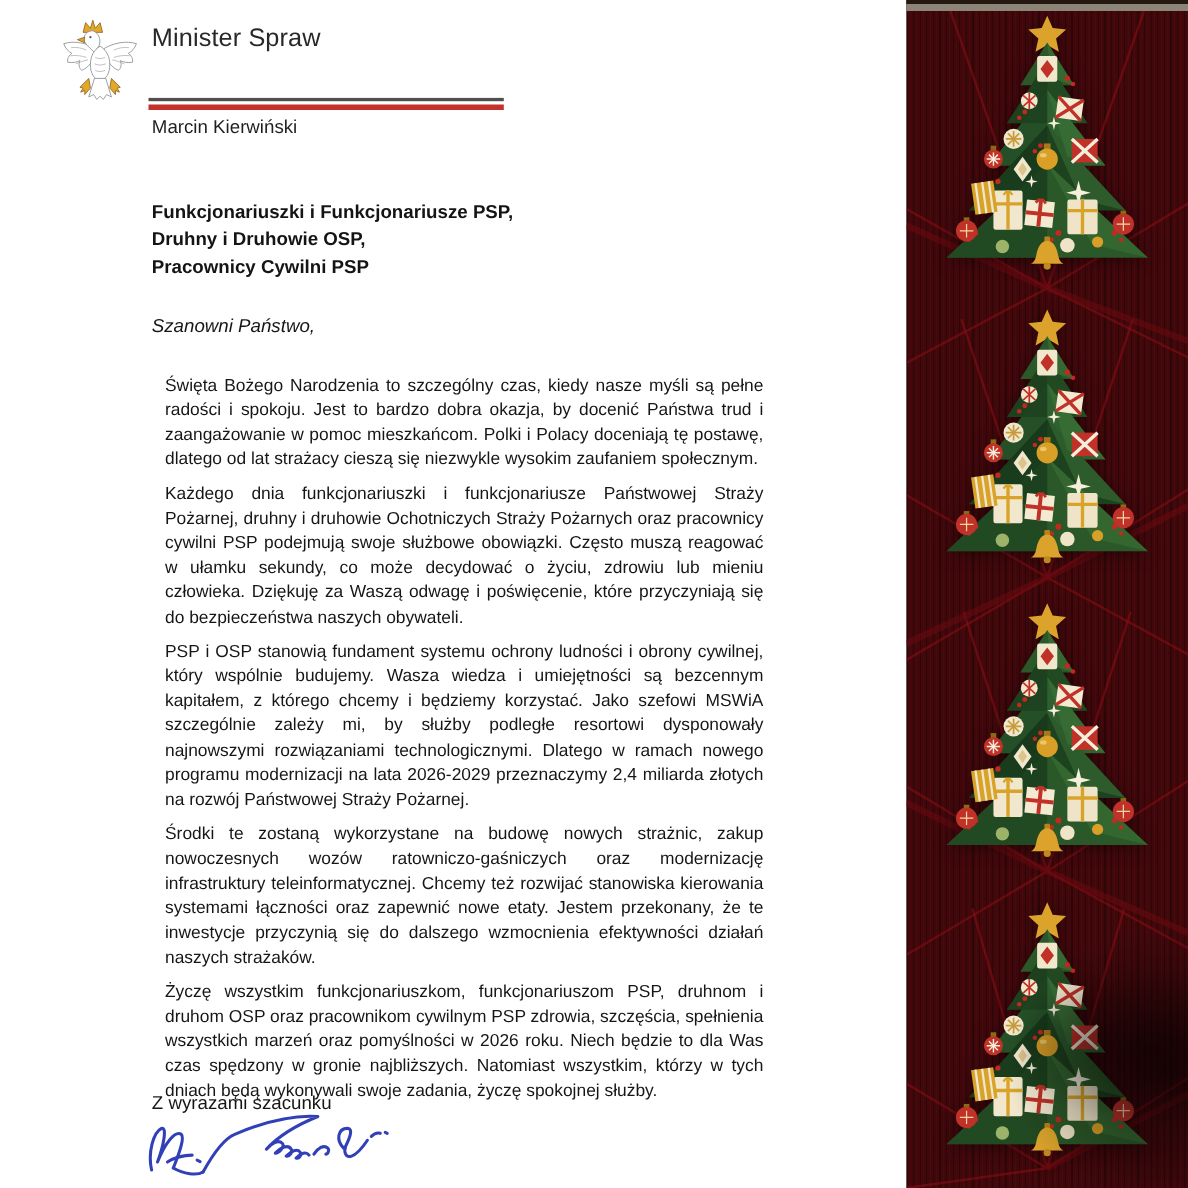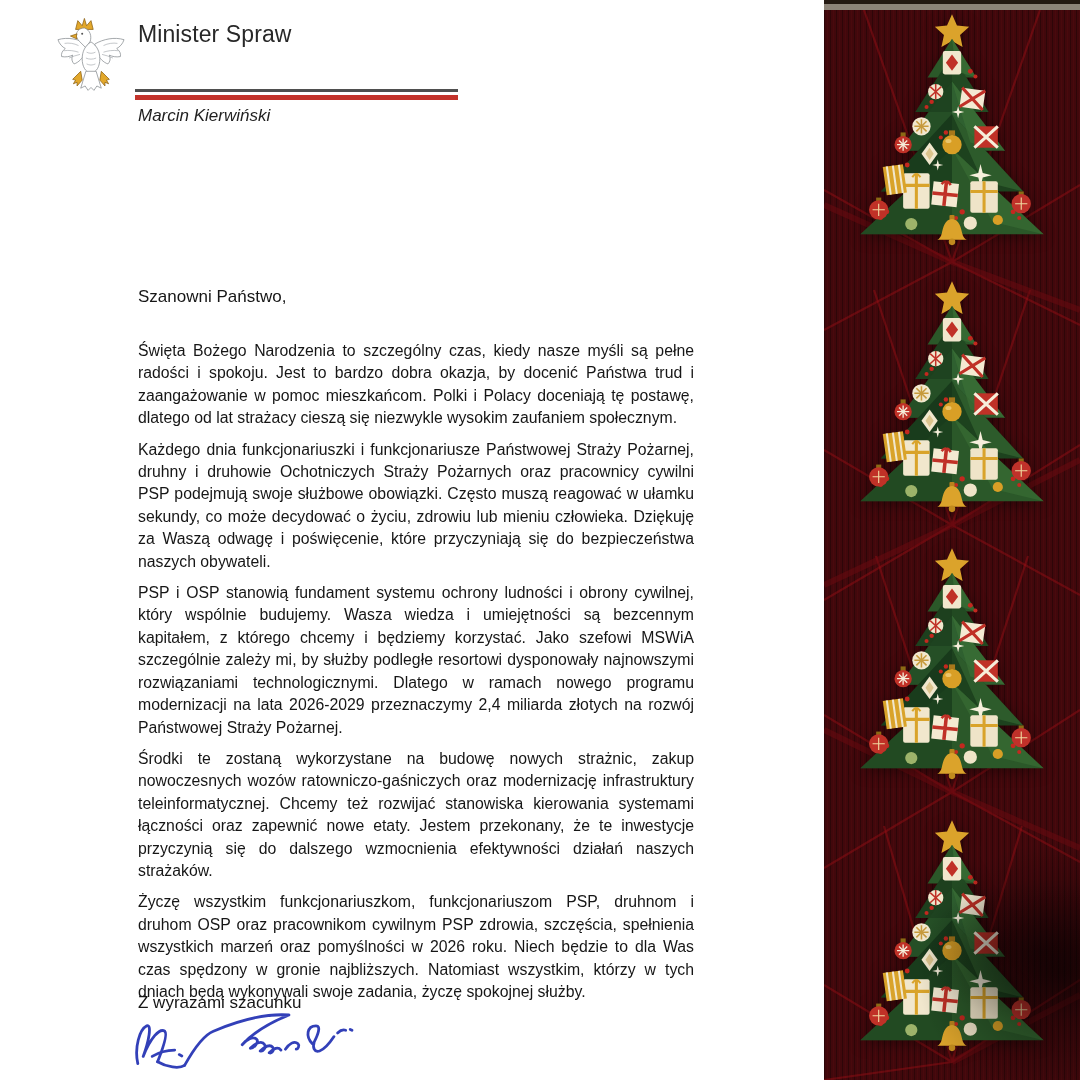--- a/index.html
+++ b/index.html
@@ -6,27 +6,27 @@
   body{width:1080px;height:1080px;font-family:"Liberation Sans",sans-serif;background:#fff;}
   .page{position:relative;width:1080px;height:1080px;overflow:hidden;background:#fff;}
 
   
   .letter{position:absolute;left:0;top:0;width:824px;height:1032px;background:#fff;color:#1c1c1c;}
   .emblem{position:absolute;left:54px;top:14px;width:74px;height:94px;}
   .ministry-title{position:absolute;left:138px;top:20px;font-size:23px;line-height:29px;color:#282828;letter-spacing:.1px;}
   .divider{position:absolute;left:135px;top:89px;width:323px;}
   .divider .dark{height:2.5px;background:#4f4f4f;}
   .divider .red{height:5px;background:#c3332b;margin-top:3px;}
-  .minister-name{position:absolute;left:138px;top:106px;font-size:17px;color:#1f1f1f;font-style:italic;}
+  .minister-name{position:absolute;left:138px;top:106px;font-size:17px;color:#1f1f1f;}
 
   .addressees{position:absolute;left:138px;top:180px;font-size:17px;font-weight:bold;line-height:25px;color:#141414;}
-  .salutation{position:absolute;left:138px;top:287px;font-size:17px;color:#161616;}
+  .salutation{position:absolute;left:138px;top:287px;font-size:17px;font-style:italic;color:#161616;}
 
   .body-text{position:absolute;left:138px;top:340px;width:556px;font-size:15.8px;line-height:22.4px;text-align:justify;color:#161616;}
-  .body-text p{margin:0 0 9px 0;}
+  .body-text p{margin:0 0 9px 12px;}
 
   .closing{position:absolute;left:138px;top:993px;font-size:17px;color:#161616;text-align:right;}
   .signature{position:absolute;left:116px;top:1006px;width:256px;height:72px;}
 
   
   .strip{position:absolute;left:824px;top:0;width:256px;height:1080px;background:
       repeating-linear-gradient(90deg, rgba(0,0,0,.30) 0 1px, rgba(0,0,0,0) 1px 3px, rgba(125,14,18,.14) 3px 4px, rgba(0,0,0,0) 4px 6px),
       #41080c;}
   .strip::before{content:"";position:absolute;left:0;top:0;right:0;height:10px;
       background:linear-gradient(#241911 0 4px,#8d8478 4px 10px);z-index:3;}
@@ -78,20 +78,25 @@
       <div>Minister Spraw</div>
     </div>
 
     <div class="divider">
       <div class="dark"></div>
       <div class="red"></div>
     </div>
 
     <div class="minister-name">Marcin Kierwiński</div>
 
+    <div class="addressees">
+      <div>Funkcjonariuszki i Funkcjonariusze PSP,</div>
+      <div>Druhny i Druhowie OSP,</div>
+      <div>Pracownicy Cywilni PSP</div>
+    </div>
 
     <div class="salutation">Szanowni Państwo,</div>
 
     <div class="body-text">
       <p>Święta Bożego Narodzenia to szczególny czas, kiedy nasze myśli są pełne radości i spokoju. Jest to bardzo dobra okazja, by docenić Państwa trud i zaangażowanie w pomoc mieszkańcom. Polki i Polacy doceniają tę postawę, dlatego od lat strażacy cieszą się niezwykle wysokim zaufaniem społecznym.</p>
       <p>Każdego dnia funkcjonariuszki i funkcjonariusze Państwowej Straży Pożarnej, druhny i druhowie Ochotniczych Straży Pożarnych oraz pracownicy cywilni PSP podejmują swoje służbowe obowiązki. Często muszą reagować w ułamku sekundy, co może decydować o życiu, zdrowiu lub mieniu człowieka. Dziękuję za Waszą odwagę i poświęcenie, które przyczyniają się do bezpieczeństwa naszych obywateli.</p>
       <p>PSP i OSP stanowią fundament systemu ochrony ludności i obrony cywilnej, który wspólnie budujemy. Wasza wiedza i umiejętności są bezcennym kapitałem, z którego chcemy i będziemy korzystać. Jako szefowi MSWiA szczególnie zależy mi, by służby podległe resortowi dysponowały najnowszymi rozwiązaniami technologicznymi. Dlatego w ramach nowego programu modernizacji na lata 2026-2029 przeznaczymy 2,4 miliarda złotych na rozwój Państwowej Straży Pożarnej.</p>
       <p>Środki te zostaną wykorzystane na budowę nowych strażnic, zakup nowoczesnych wozów ratowniczo-gaśniczych oraz modernizację infrastruktury teleinformatycznej. Chcemy też rozwijać stanowiska kierowania systemami łączności oraz zapewnić nowe etaty. Jestem przekonany, że te inwestycje przyczynią się do dalszego wzmocnienia efektywności działań naszych strażaków.</p>
       <p>Życzę wszystkim funkcjonariuszkom, funkcjonariuszom PSP, druhnom i druhom OSP oraz pracownikom cywilnym PSP zdrowia, szczęścia, spełnienia wszystkich marzeń oraz pomyślności w 2026 roku. Niech będzie to dla Was czas spędzony w gronie najbliższych. Natomiast wszystkim, którzy w tych dniach będą wykonywali swoje zadania, życzę spokojnej służby.</p>
     </div>

